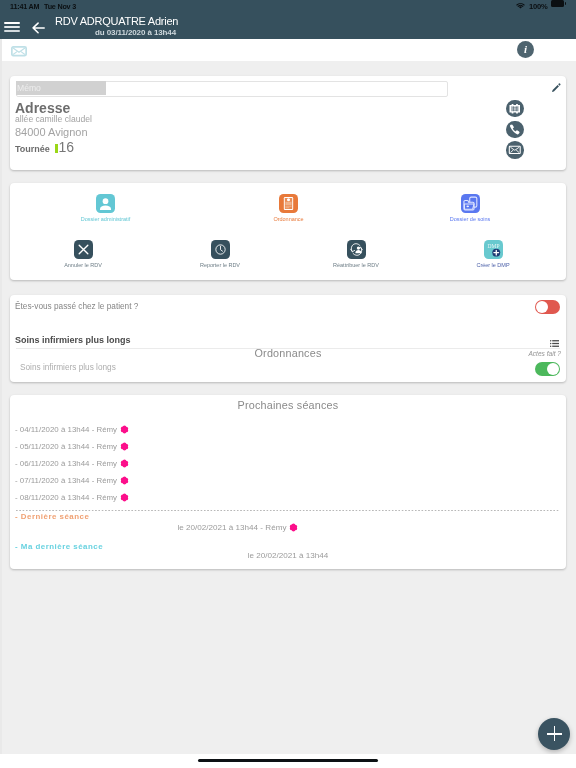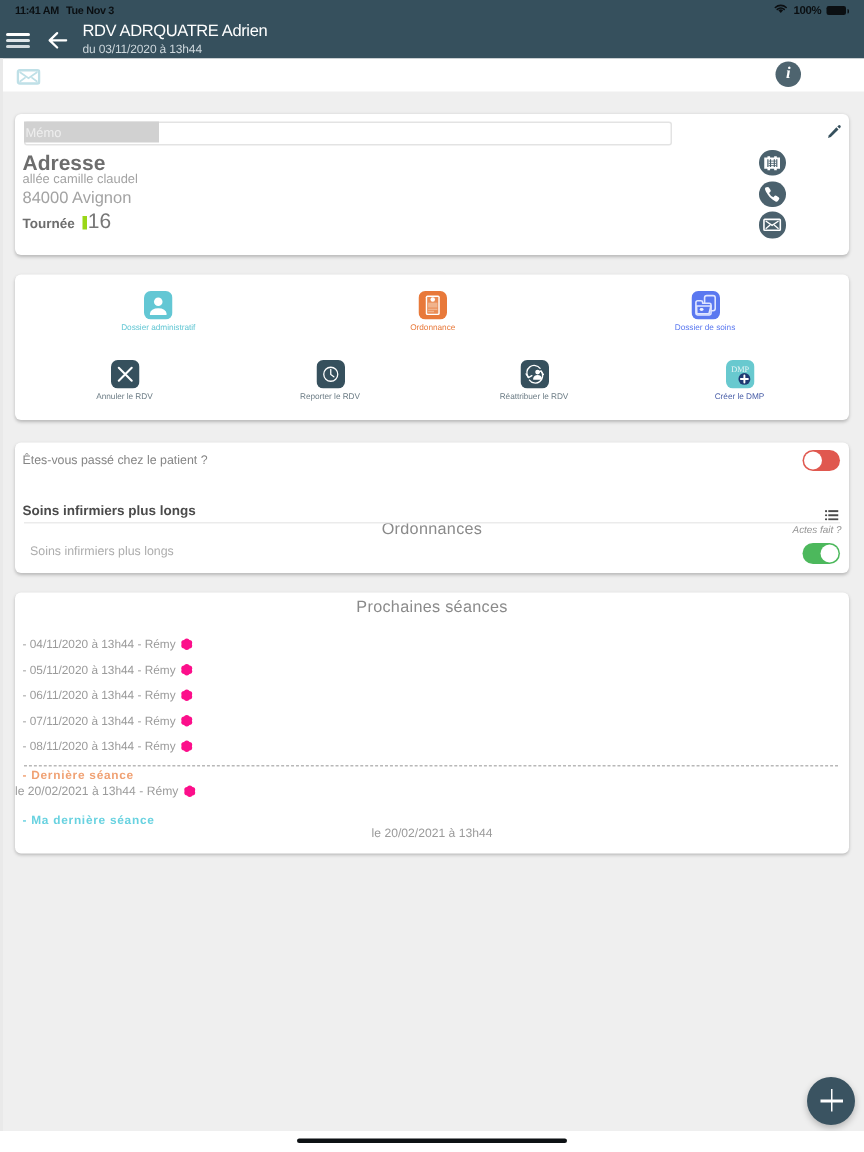--- a/index.html
+++ b/index.html
@@ -5,36 +5,36 @@
   html,body{margin:0;padding:0;}
   body{width:576px;height:768px;overflow:hidden;background:#efefef;
        font-family:"Liberation Sans",sans-serif;}
   .page{position:relative;width:576px;height:768px;background:#efefef;overflow:hidden;}
 
   
   .statusbar{position:absolute;left:0;top:0;width:576px;height:14px;background:#36505d;
     color:#0b0f12;font-size:9px;line-height:14px;}
   .sb-time{position:absolute;left:10px;top:0;font-weight:700;letter-spacing:-0.2px;font-size:7.2px;line-height:14px;}
   .sb-date{position:absolute;left:44px;top:0;font-weight:700;letter-spacing:-0.2px;font-size:7.2px;line-height:14px;}
-  .sb-right{position:absolute;left:515px;top:0;display:flex;align-items:center;gap:3px;height:14px;}
+  .sb-right{position:absolute;left:515px;top:0;display:flex;gap:3px;height:14px;}
   .sb-batt{font-weight:700;font-size:7.6px;letter-spacing:-0.2px;}
   .batt-shape{width:13px;height:6.5px;border-radius:1.5px;position:relative;background:#0b0f12;}
   .batt-shape:after{content:"";position:absolute;right:-2.5px;top:1.8px;width:1.6px;height:3px;background:#0b0f12;border-radius:0 1px 1px 0;}
 
   
   .appbar{position:absolute;left:0;top:14px;width:576px;height:24.5px;background:#36505d;}
   .hamburger{position:absolute;left:0px;top:0px;width:24px;height:24px;cursor:pointer;}
   .hamburger i{position:absolute;left:4px;width:15.5px;height:2px;background:#fff;border-radius:1px;}
   .hamburger i:nth-child(1){top:7.6px;}
   .hamburger i:nth-child(2){top:11.6px;background:#e1e7ea;}
   .hamburger i:nth-child(3){top:15.6px;background:#d2dade;}
   .backarrow{position:absolute;left:32px;top:6px;width:13px;height:12px;cursor:pointer;}
   .title-wrap{position:absolute;left:55px;top:1px;}
   .ab-title{color:#ffffff;font-size:11px;line-height:13px;font-weight:400;letter-spacing:-0.25px;}
-  .ab-sub{color:#cdd7dc;font-size:8px;line-height:10px;font-weight:400;letter-spacing:-0.1px;}
+  .ab-sub{color:#cdd7dc;font-size:8px;line-height:10px;font-weight:700;letter-spacing:-0.1px;margin-left:40px;}
 
   
   .toolbar{position:absolute;left:0;top:38.5px;width:576px;height:22.5px;background:#ffffff;}
   .mail-btn{position:absolute;left:11px;top:7.5px;width:16px;height:10.5px;cursor:pointer;line-height:0;}
   .info-btn{position:absolute;right:42px;top:2.5px;width:17px;height:17px;border-radius:50%;
     background:#4e646f;cursor:pointer;}
   .info-btn span{position:absolute;left:0;top:0;width:17px;height:17px;line-height:17px;text-align:center;
     color:#fff;font-family:"Liberation Serif",serif;font-style:italic;font-weight:700;font-size:11px;}
 
   
@@ -83,21 +83,21 @@
 
   
   #card4{top:395px;height:174px;}
   .pro-title{position:absolute;left:0;top:4px;width:556px;text-align:center;font-size:10.8px;color:#8a8a8a;letter-spacing:0.2px;}
   .seance{position:absolute;left:5px;font-size:7.9px;color:#9b9b9b;letter-spacing:0;white-space:nowrap;}
   .flower{display:inline-block;width:9px;height:9px;position:relative;top:1.8px;margin-left:3px;line-height:0;}
   .dotline{position:absolute;left:6px;top:114.5px;width:544px;height:1px;
     background-image:linear-gradient(to right,#b8b8b8 0 1.7px,transparent 1.7px 3.3px);
     background-size:3.3px 1px;background-repeat:repeat-x;}
   .last-lbl{position:absolute;left:5px;top:117px;font-size:7.9px;color:#f0a173;font-weight:700;letter-spacing:0.5px;}
-  .last-val{position:absolute;left:0;top:126px;width:456px;font-size:8.1px;color:#9b9b9b;letter-spacing:0;}
+  .last-val{position:absolute;left:0;top:126px;width:456px;text-align:center;font-size:8.1px;color:#9b9b9b;letter-spacing:0;}
   .mine-lbl{position:absolute;left:5px;top:147px;font-size:7.9px;color:#68d2e0;font-weight:700;letter-spacing:0.5px;}
   .mine-val{position:absolute;left:0;top:156px;width:556px;text-align:center;font-size:8.1px;color:#9b9b9b;letter-spacing:0;}
 
   
   .fab{position:absolute;left:538px;top:718px;width:32px;height:32px;border-radius:50%;
     background:#3a5361;box-shadow:0 2px 5px rgba(0,0,0,.25);cursor:pointer;}
   .fab:before,.fab:after{content:"";position:absolute;background:#fff;}
   .fab:before{left:8.5px;top:15px;width:15px;height:1.8px;}
   .fab:after{left:15.6px;top:8px;width:1.8px;height:15px;}
 

